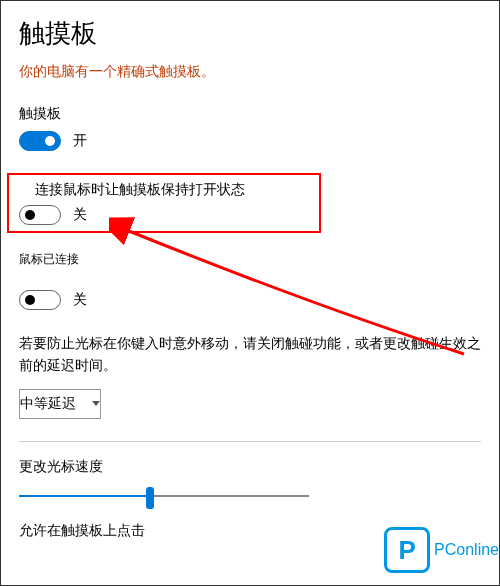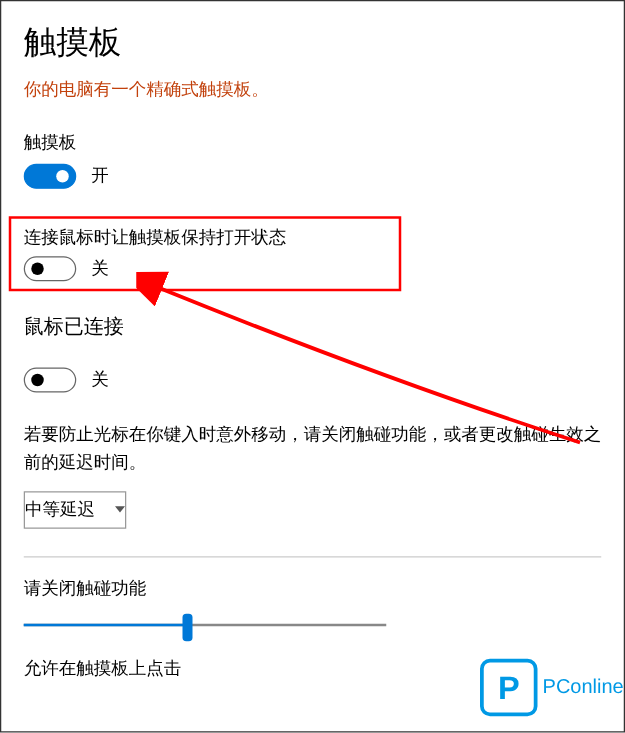--- a/index.html
+++ b/index.html
@@ -73,23 +73,24 @@
     }
     .highlight-box {
       border: 2px solid #ff0000;
       padding: 6px 10px;
       margin-left: -12px;
       margin-right: 160px;
       margin-bottom: 18px;
     }
     .highlight-box .setting-label {
       margin-bottom: 6px;
+      margin-left: 16px;
     }
     .status-text {
-      font-size: 16px;
+      font-size: 12px;
       margin-bottom: 22px;
     }
     .help-text {
       font-size: 14px;
       line-height: 1.6;
       margin-bottom: 12px;
     }
     .dropdown {
       display: inline-flex;
       align-items: center;
@@ -231,21 +232,21 @@
 
 <p class="help-text">若要防止光标在你键入时意外移动，请关闭触碰功能，或者更改触碰生效之前的延迟时间。</p>
 
 <div class="dropdown">
   <span>中等延迟</span>
   <span class="chevron"></span>
 </div>
 
 <hr class="divider">
 
-<div class="setting-label">请关闭触碰功能</div>
+<div class="setting-label">更改光标速度</div>
 <div class="slider-row">
   <div class="slider">
     <div class="slider-track"></div>
     <div class="slider-fill"></div>
     <div class="slider-thumb"></div>
   </div>
 </div>
 
 <div class="setting-label">允许在触摸板上点击</div>
 

